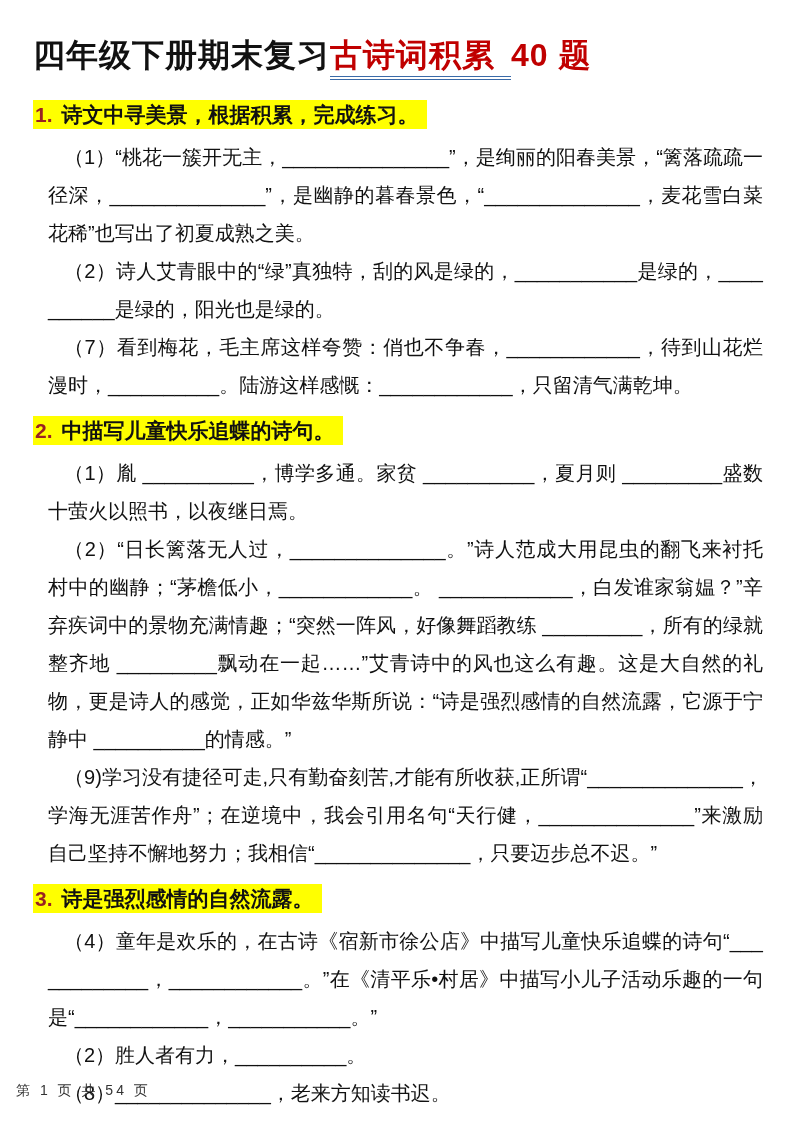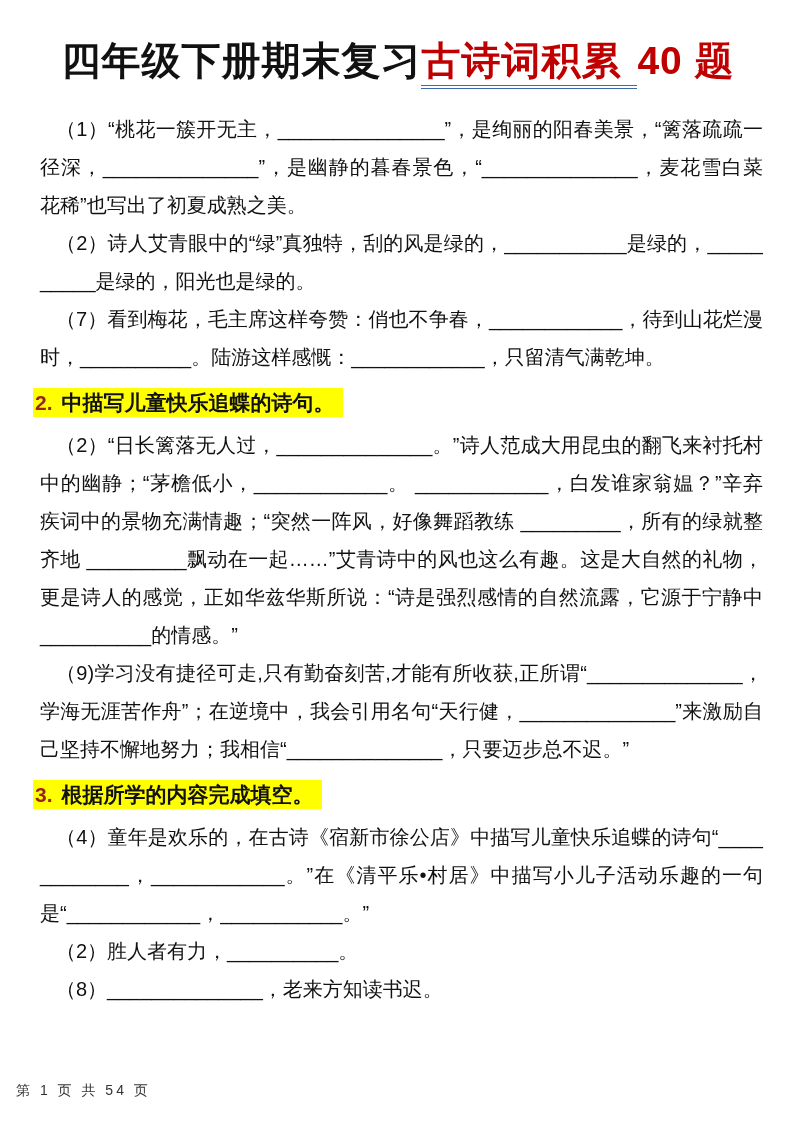--- a/index.html
+++ b/index.html
@@ -16,22 +16,21 @@
   }
   .page {
     position: relative;
     box-sizing: border-box;
     width: 793px;
     height: 1122px;
     padding: 30px 30px 0 33px;
     background: #ffffff;
   }
   .title {
-    text-align: center;
-    font-size: 39px;
+    font-size: 32px;
     font-weight: bold;
     margin: 4px 0 22px 0;
     letter-spacing: 1px;
     white-space: nowrap;
   }
   .title .red { color: #c00000; }
   .title .dbl-underline {
     border-bottom: 4px double #3a6aa8;
     padding-bottom: 3px;
     padding-right: 16px;
@@ -44,21 +43,21 @@
     line-height: 30px;
   }
   .sec-heading .hl {
     background: #ffff00;
     padding: 3px 8px 3px 2px;
   }
   .sec-heading .num {
     color: #992222;
     margin-right: 9px;
   }
-  .sec-body { padding-left: 7px; }
+  .sec-body { padding-left: 7px; margin-left: 8px; }
   .para {
     font-size: 20px;
     line-height: 38px;
     margin: 0;
     text-align: justify;
     text-indent: 16px;
     word-break: break-all;
     color: #111111;
   }
   .footer {
@@ -73,40 +72,44 @@
   }
 </style>
 </head>
 <body>
 
 <div class="page">
 
   <h1 class="title"><span>四年级下册期末复习</span><span class="red dbl-underline">古诗词积累</span><span class="red">40 题</span></h1>
 
   <div class="section">
+    <div class="sec-heading">
+      <span class="hl"><span class="num">1.</span><span>诗文中寻美景，根据积累，完成练习。</span></span>
+    </div>
     <div class="sec-body">
       <p class="para">（1）“桃花一簇开无主，_______________”，是绚丽的阳春美景，“篱落疏疏一径深，______________”，是幽静的暮春景色，“______________，麦花雪白菜花稀”也写出了初夏成熟之美。</p>
       <p class="para">（2）诗人艾青眼中的“绿”真独特，刮的风是绿的，___________是绿的，__________是绿的，阳光也是绿的。</p>
       <p class="para">（7）看到梅花，毛主席这样夸赞：俏也不争春，____________，待到山花烂漫时，__________。陆游这样感慨：____________，只留清气满乾坤。</p>
     </div>
   </div>
 
   <div class="section">
     <div class="sec-heading">
       <span class="hl"><span class="num">2.</span><span>中描写儿童快乐追蝶的诗句。</span></span>
     </div>
     <div class="sec-body">
+      <p class="para">（1）胤 __________，博学多通。家贫 __________，夏月则 _________盛数十萤火以照书，以夜继日焉。</p>
       <p class="para">（2）“日长篱落无人过，______________。”诗人范成大用昆虫的翻飞来衬托村中的幽静；“茅檐低小，____________。 ____________，白发谁家翁媪？”辛弃疾词中的景物充满情趣；“突然一阵风，好像舞蹈教练 _________，所有的绿就整齐地 _________飘动在一起……”艾青诗中的风也这么有趣。这是大自然的礼物，更是诗人的感觉，正如华兹华斯所说：“诗是强烈感情的自然流露，它源于宁静中 __________的情感。”</p>
       <p class="para">（9)学习没有捷径可走,只有勤奋刻苦,才能有所收获,正所谓“______________，学海无涯苦作舟”；在逆境中，我会引用名句“天行健，______________”来激励自己坚持不懈地努力；我相信“______________，只要迈步总不迟。”</p>
     </div>
   </div>
 
   <div class="section">
     <div class="sec-heading">
-      <span class="hl"><span class="num">3.</span><span>根据所学的内容完成填空。</span></span>
+      <span class="hl"><span class="num">3.</span><span>诗是强烈感情的自然流露。</span></span>
     </div>
     <div class="sec-body">
       <p class="para">（4）童年是欢乐的，在古诗《宿新市徐公店》中描写儿童快乐追蝶的诗句“____________，____________。”在《清平乐•村居》中描写小儿子活动乐趣的一句是“____________，___________。”</p>
       <p class="para">（2）胜人者有力，__________。</p>
       <p class="para">（8）______________，老来方知读书迟。</p>
     </div>
   </div>
 
   <div class="footer">第 1 页 共 54 页</div>
 

